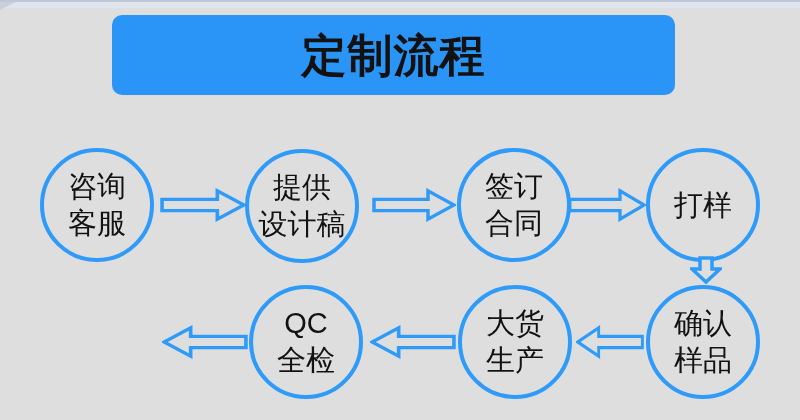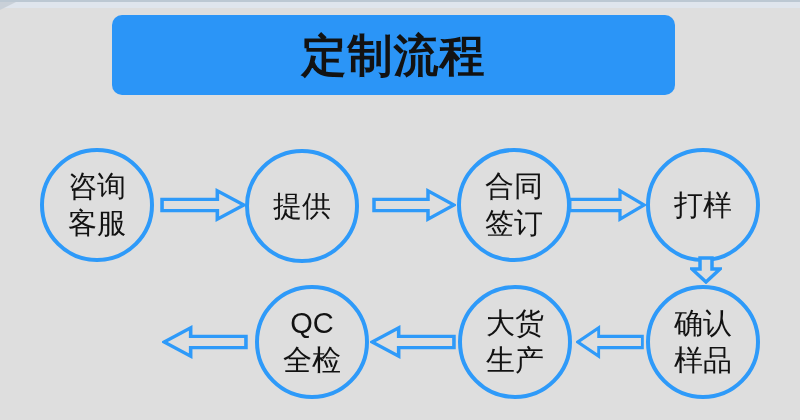--- a/index.html
+++ b/index.html
@@ -72,38 +72,39 @@
   <div class="banner">
     <span class="title">定制流程</span>
   </div>
 
   <div class="circle" style="left:40px;top:148px;">
     <span>咨询</span>
     <span>客服</span>
   </div>
   <div class="circle" style="left:245px;top:149px;">
     <span>提供</span>
+    <span>设计稿</span>
   </div>
   <div class="circle" style="left:457px;top:148px;">
+    <span>签订</span>
     <span>合同</span>
-    <span>签订</span>
   </div>
   <div class="circle" style="left:646px;top:148px;">
     <span>打样</span>
   </div>
 
   <div class="circle" style="left:458px;top:285px;">
     <span>大货</span>
     <span>生产</span>
   </div>
   <div class="circle" style="left:646px;top:285px;">
     <span>确认</span>
     <span>样品</span>
   </div>
-  <div class="circle" style="left:255px;top:285px;">
+  <div class="circle" style="left:249px;top:285px;">
     <span>QC</span>
     <span>全检</span>
   </div>
 
   <div class="arrow" style="left:160px;top:188px;width:86px;height:34px;">
     <svg viewBox="0 0 84 36" preserveAspectRatio="none" aria-hidden="true">
       <path d="M2,12 L56,12 L56,3 L82,18 L56,33 L56,24 L2,24 Z"></path>
     </svg>
   </div>
   <div class="arrow" style="left:372px;top:188px;width:84px;height:34px;">

